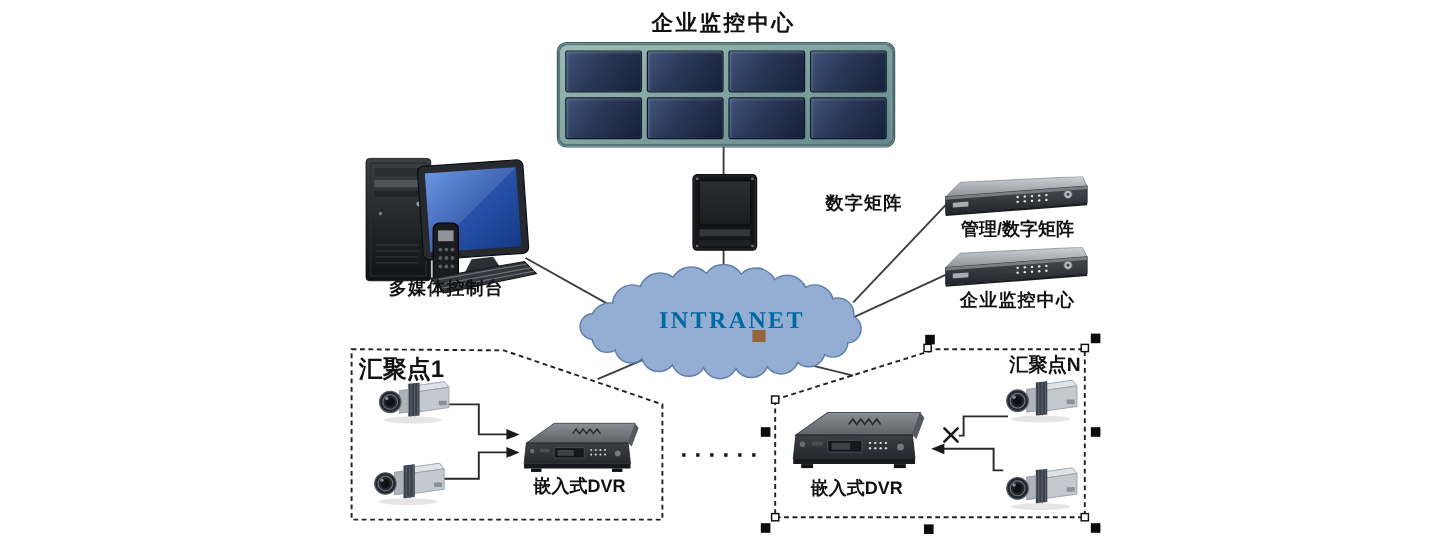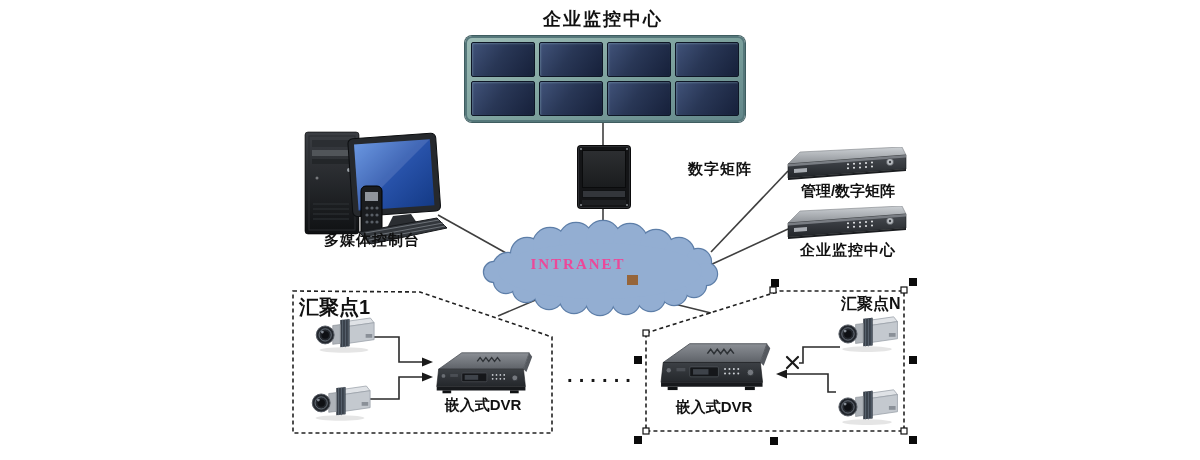--- a/index.html
+++ b/index.html
@@ -15,23 +15,23 @@
   #title-lbl{left:463px;top:7px;width:280px;font-size:18px;text-align:center;letter-spacing:2px;}
   #matrix-lbl{left:644px;top:160px;font-size:15px;letter-spacing:1px;margin-left:44px;}
   #console-lbl{left:299px;top:231px;width:146px;font-size:15px;text-align:center;letter-spacing:1px;}
   #mgmt-lbl{left:786px;top:182px;width:124px;font-size:15px;text-align:center;}
   #stream-lbl{left:786px;top:241px;width:124px;font-size:15px;text-align:center;letter-spacing:1px;}
   #site1-lbl{left:299px;top:294px;font-size:20px;}
   #siteN-lbl{left:841px;top:294px;font-size:16px;}
   #dvr1-lbl{left:429px;top:396px;width:108px;font-size:15px;text-align:center;}
   #dvrN-lbl{left:652px;top:398px;width:124px;font-size:15px;text-align:center;}
   #intranet-lbl{
-    left:476px;top:256px;width:204px;text-align:center;
+    left:508px;top:256px;width:204px;text-align:center;
     font-family:"Liberation Serif","DejaVu Serif",serif;
-    font-size:15px;font-weight:600;letter-spacing:2px;color:#ec4899;
+    font-size:20px;font-weight:600;letter-spacing:2px;color:#0369a1;
   }
   #dots-lbl{left:563px;top:369px;width:78px;font-size:20px;letter-spacing:5px;text-align:center;color:#161616;}
   #brown-marker{left:627px;top:275px;width:11px;height:10px;background:#96653a;}
 
   
   #video-wall{
     left:465px;top:36px;width:280px;height:86px;box-sizing:border-box;
     background:linear-gradient(160deg,#9dbcb6 0%,#7ba09c 55%,#63878a 100%);
     border:2px solid #55777a;border-radius:7px;padding:4px;
     box-shadow:0 0 0 1px #3f5d60;

